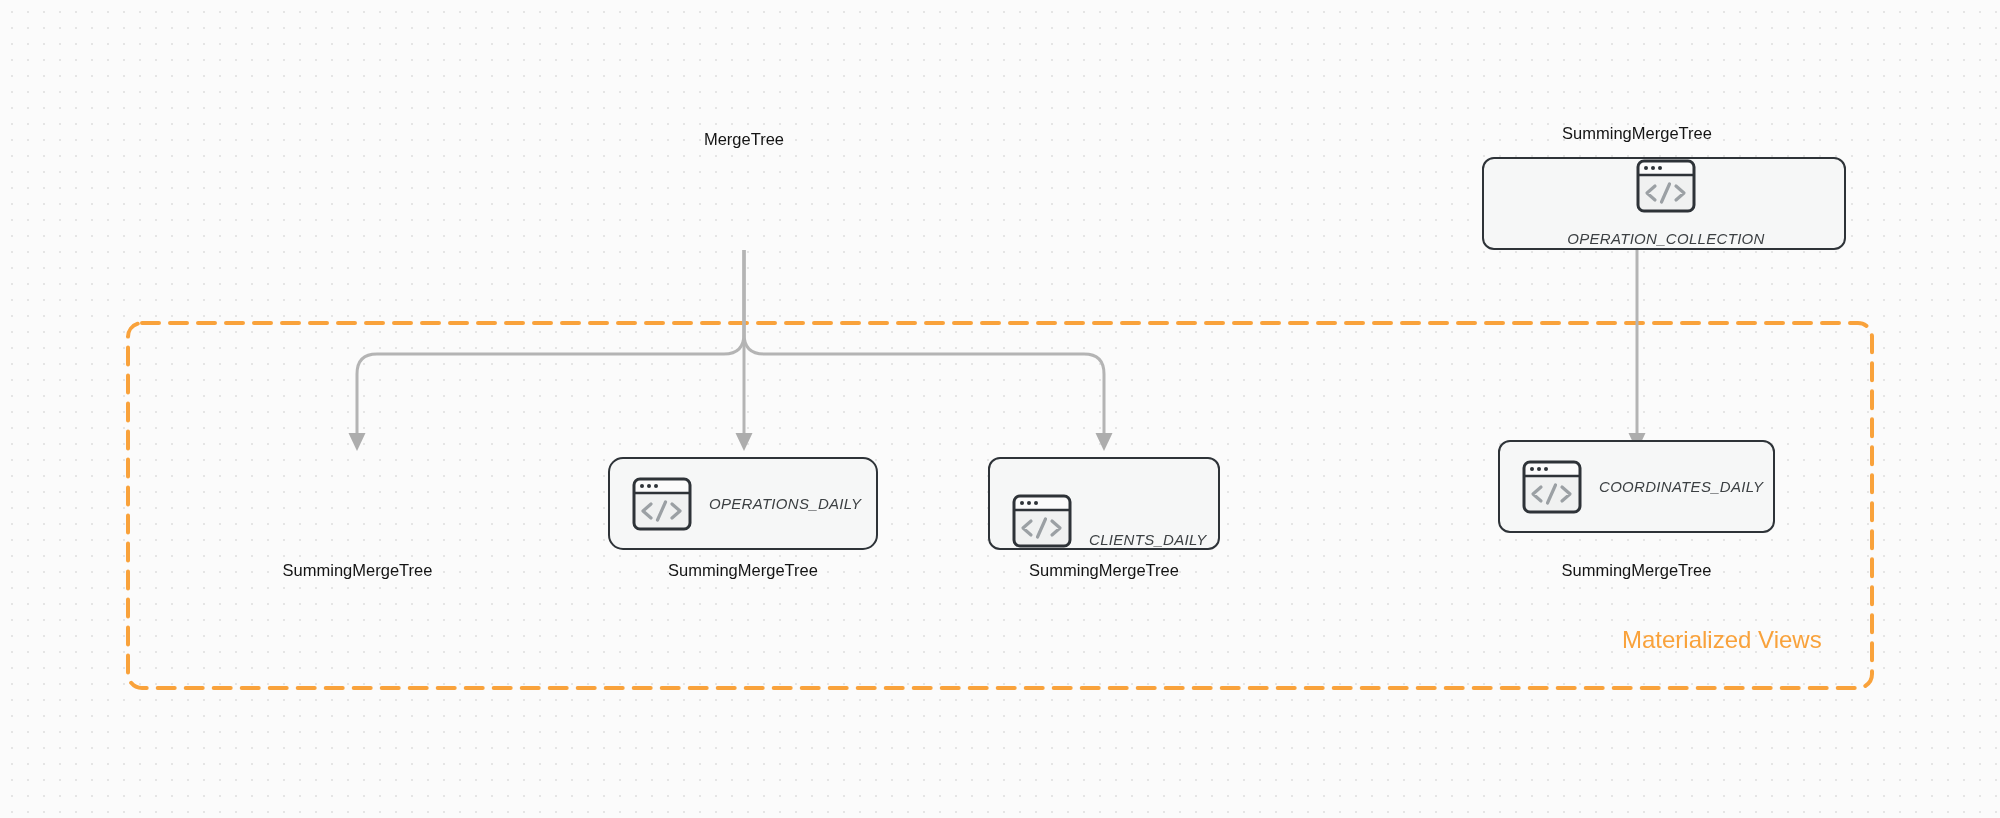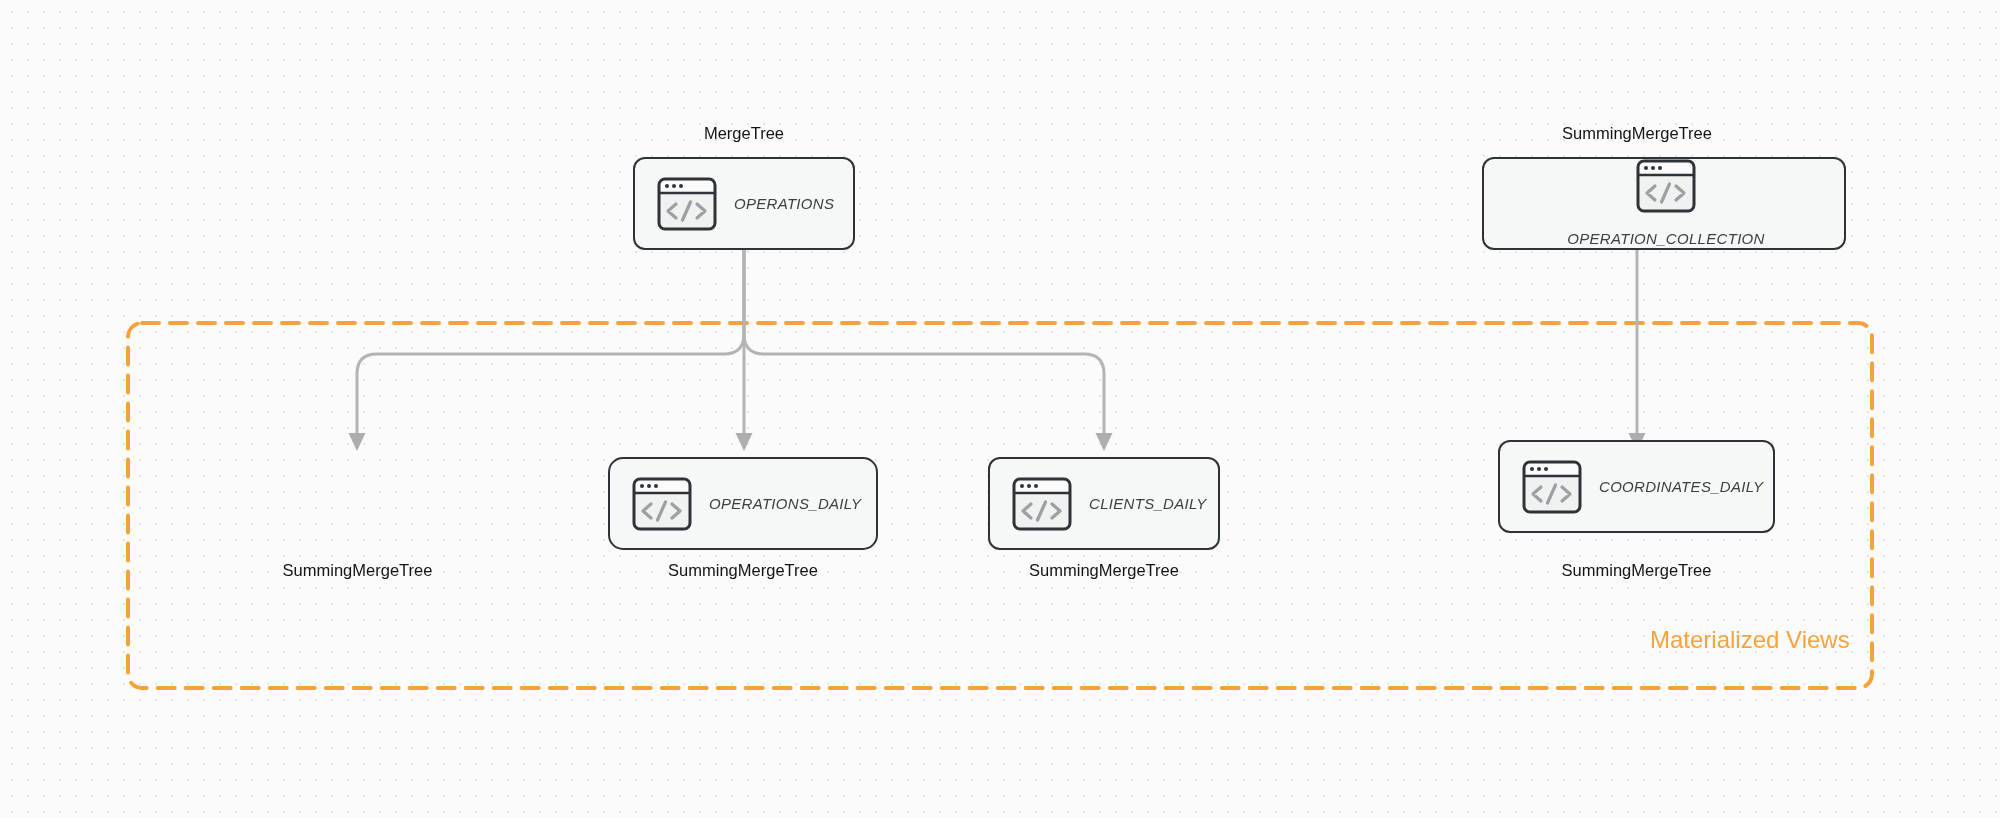--- a/index.html
+++ b/index.html
@@ -34,21 +34,21 @@
   .node-table{
     font-size:15px;font-style:italic;font-weight:500;letter-spacing:0.3px;
     color:var(--node-text);white-space:nowrap;
   }
   .engine-label{
     position:absolute;height:22px;line-height:22px;text-align:center;
     font-size:16.5px;font-weight:500;color:var(--label-text);white-space:nowrap;
   }
   .group-label{
     position:absolute;left:1622px;top:626px;
-    font-size:24px;font-weight:500;color:var(--accent-orange);white-space:nowrap;margin-left:28px;
+    font-size:24px;font-weight:500;color:var(--accent-orange);white-space:nowrap;
   }
   .icon-outline{fill:none;stroke:var(--node-border);stroke-width:3;}
   .icon-body{fill:#F0F1F1;}
   .icon-header{fill:#FBFBFB;}
   .icon-divider{stroke:var(--node-border);stroke-width:2.5;}
   .icon-dot{fill:#2E3338;}
   .icon-code{fill:none;stroke:#9BA0A4;stroke-width:3.2;stroke-linecap:round;stroke-linejoin:round;}
 </style>
 </head>
 <body>
@@ -64,38 +64,23 @@
     <path class="arrow-path" d="M744 250 V334 Q744 354 724 354 H377 Q357 354 357 374 V434"></path>
     <polygon class="arrow-head" points="348.5,433 365.5,433 357,451"></polygon>
 
     <path class="arrow-path" d="M744 250 V334 Q744 354 764 354 H1084 Q1104 354 1104 374 V434"></path>
     <polygon class="arrow-head" points="1095.5,433 1112.5,433 1104,451"></polygon>
 
     <path class="arrow-path" d="M1637 250 V434"></path>
     <polygon class="arrow-head" points="1628.5,433 1645.5,433 1637,451"></polygon>
   </svg>
 
-  <div class="engine-label" style="left:633px;top:122px;width:222px;">MergeTree</div>
+  <div class="engine-label" style="left:633px;top:128px;width:222px;">MergeTree</div>
   <div class="engine-label" style="left:1482px;top:122px;width:310px;">SummingMergeTree</div>
 
-  <div class="node" style="left:633px;top:157px;width:222px;">
-    <span class="node-icon">
-      <svg width="60" height="54" viewBox="0 0 60 54">
-        <rect class="icon-body" x="2" y="2" width="56" height="50" rx="6"></rect>
-        <path class="icon-header" d="M8 2 h44 a6 6 0 0 1 6 6 v8 H2 V8 a6 6 0 0 1 6 -6 z"></path>
-        <path class="icon-divider" d="M2 16 H58"></path>
-        <circle class="icon-dot" cx="10" cy="9" r="2"></circle>
-        <circle class="icon-dot" cx="17" cy="9" r="2"></circle>
-        <circle class="icon-dot" cx="24" cy="9" r="2"></circle>
-        <path class="icon-code" d="M19 27 L11 34 L19 41 M25.5 43 L33.5 25 M40 27 L48 34 L40 41"></path>
-        <rect class="icon-outline" x="2" y="2" width="56" height="50" rx="6"></rect>
-      </svg>
-    </span>
-    <span class="node-table">OPERATIONS</span>
-  </div>
 
   <div class="node" style="left:1482px;top:157px;width:364px;flex-direction:column;">
     <span class="node-icon">
       <svg width="60" height="54" viewBox="0 0 60 54">
         <rect class="icon-body" x="2" y="2" width="56" height="50" rx="6"></rect>
         <path class="icon-header" d="M8 2 h44 a6 6 0 0 1 6 6 v8 H2 V8 a6 6 0 0 1 6 -6 z"></path>
         <path class="icon-divider" d="M2 16 H58"></path>
         <circle class="icon-dot" cx="10" cy="9" r="2"></circle>
         <circle class="icon-dot" cx="17" cy="9" r="2"></circle>
         <circle class="icon-dot" cx="24" cy="9" r="2"></circle>
@@ -116,21 +101,21 @@
         <circle class="icon-dot" cx="10" cy="9" r="2"></circle>
         <circle class="icon-dot" cx="17" cy="9" r="2"></circle>
         <circle class="icon-dot" cx="24" cy="9" r="2"></circle>
         <path class="icon-code" d="M19 27 L11 34 L19 41 M25.5 43 L33.5 25 M40 27 L48 34 L40 41"></path>
         <rect class="icon-outline" x="2" y="2" width="56" height="50" rx="6"></rect>
       </svg>
     </span>
     <span class="node-table">OPERATIONS_DAILY</span>
   </div>
 
-  <div class="node" style="left:988px;top:457px;width:232px;">
+  <div class="node" style="left:988px;top:457px;width:232px;align-items:flex-end;">
     <span class="node-icon">
       <svg width="60" height="54" viewBox="0 0 60 54">
         <rect class="icon-body" x="2" y="2" width="56" height="50" rx="6"></rect>
         <path class="icon-header" d="M8 2 h44 a6 6 0 0 1 6 6 v8 H2 V8 a6 6 0 0 1 6 -6 z"></path>
         <path class="icon-divider" d="M2 16 H58"></path>
         <circle class="icon-dot" cx="10" cy="9" r="2"></circle>
         <circle class="icon-dot" cx="17" cy="9" r="2"></circle>
         <circle class="icon-dot" cx="24" cy="9" r="2"></circle>
         <path class="icon-code" d="M19 27 L11 34 L19 41 M25.5 43 L33.5 25 M40 27 L48 34 L40 41"></path>
         <rect class="icon-outline" x="2" y="2" width="56" height="50" rx="6"></rect>

